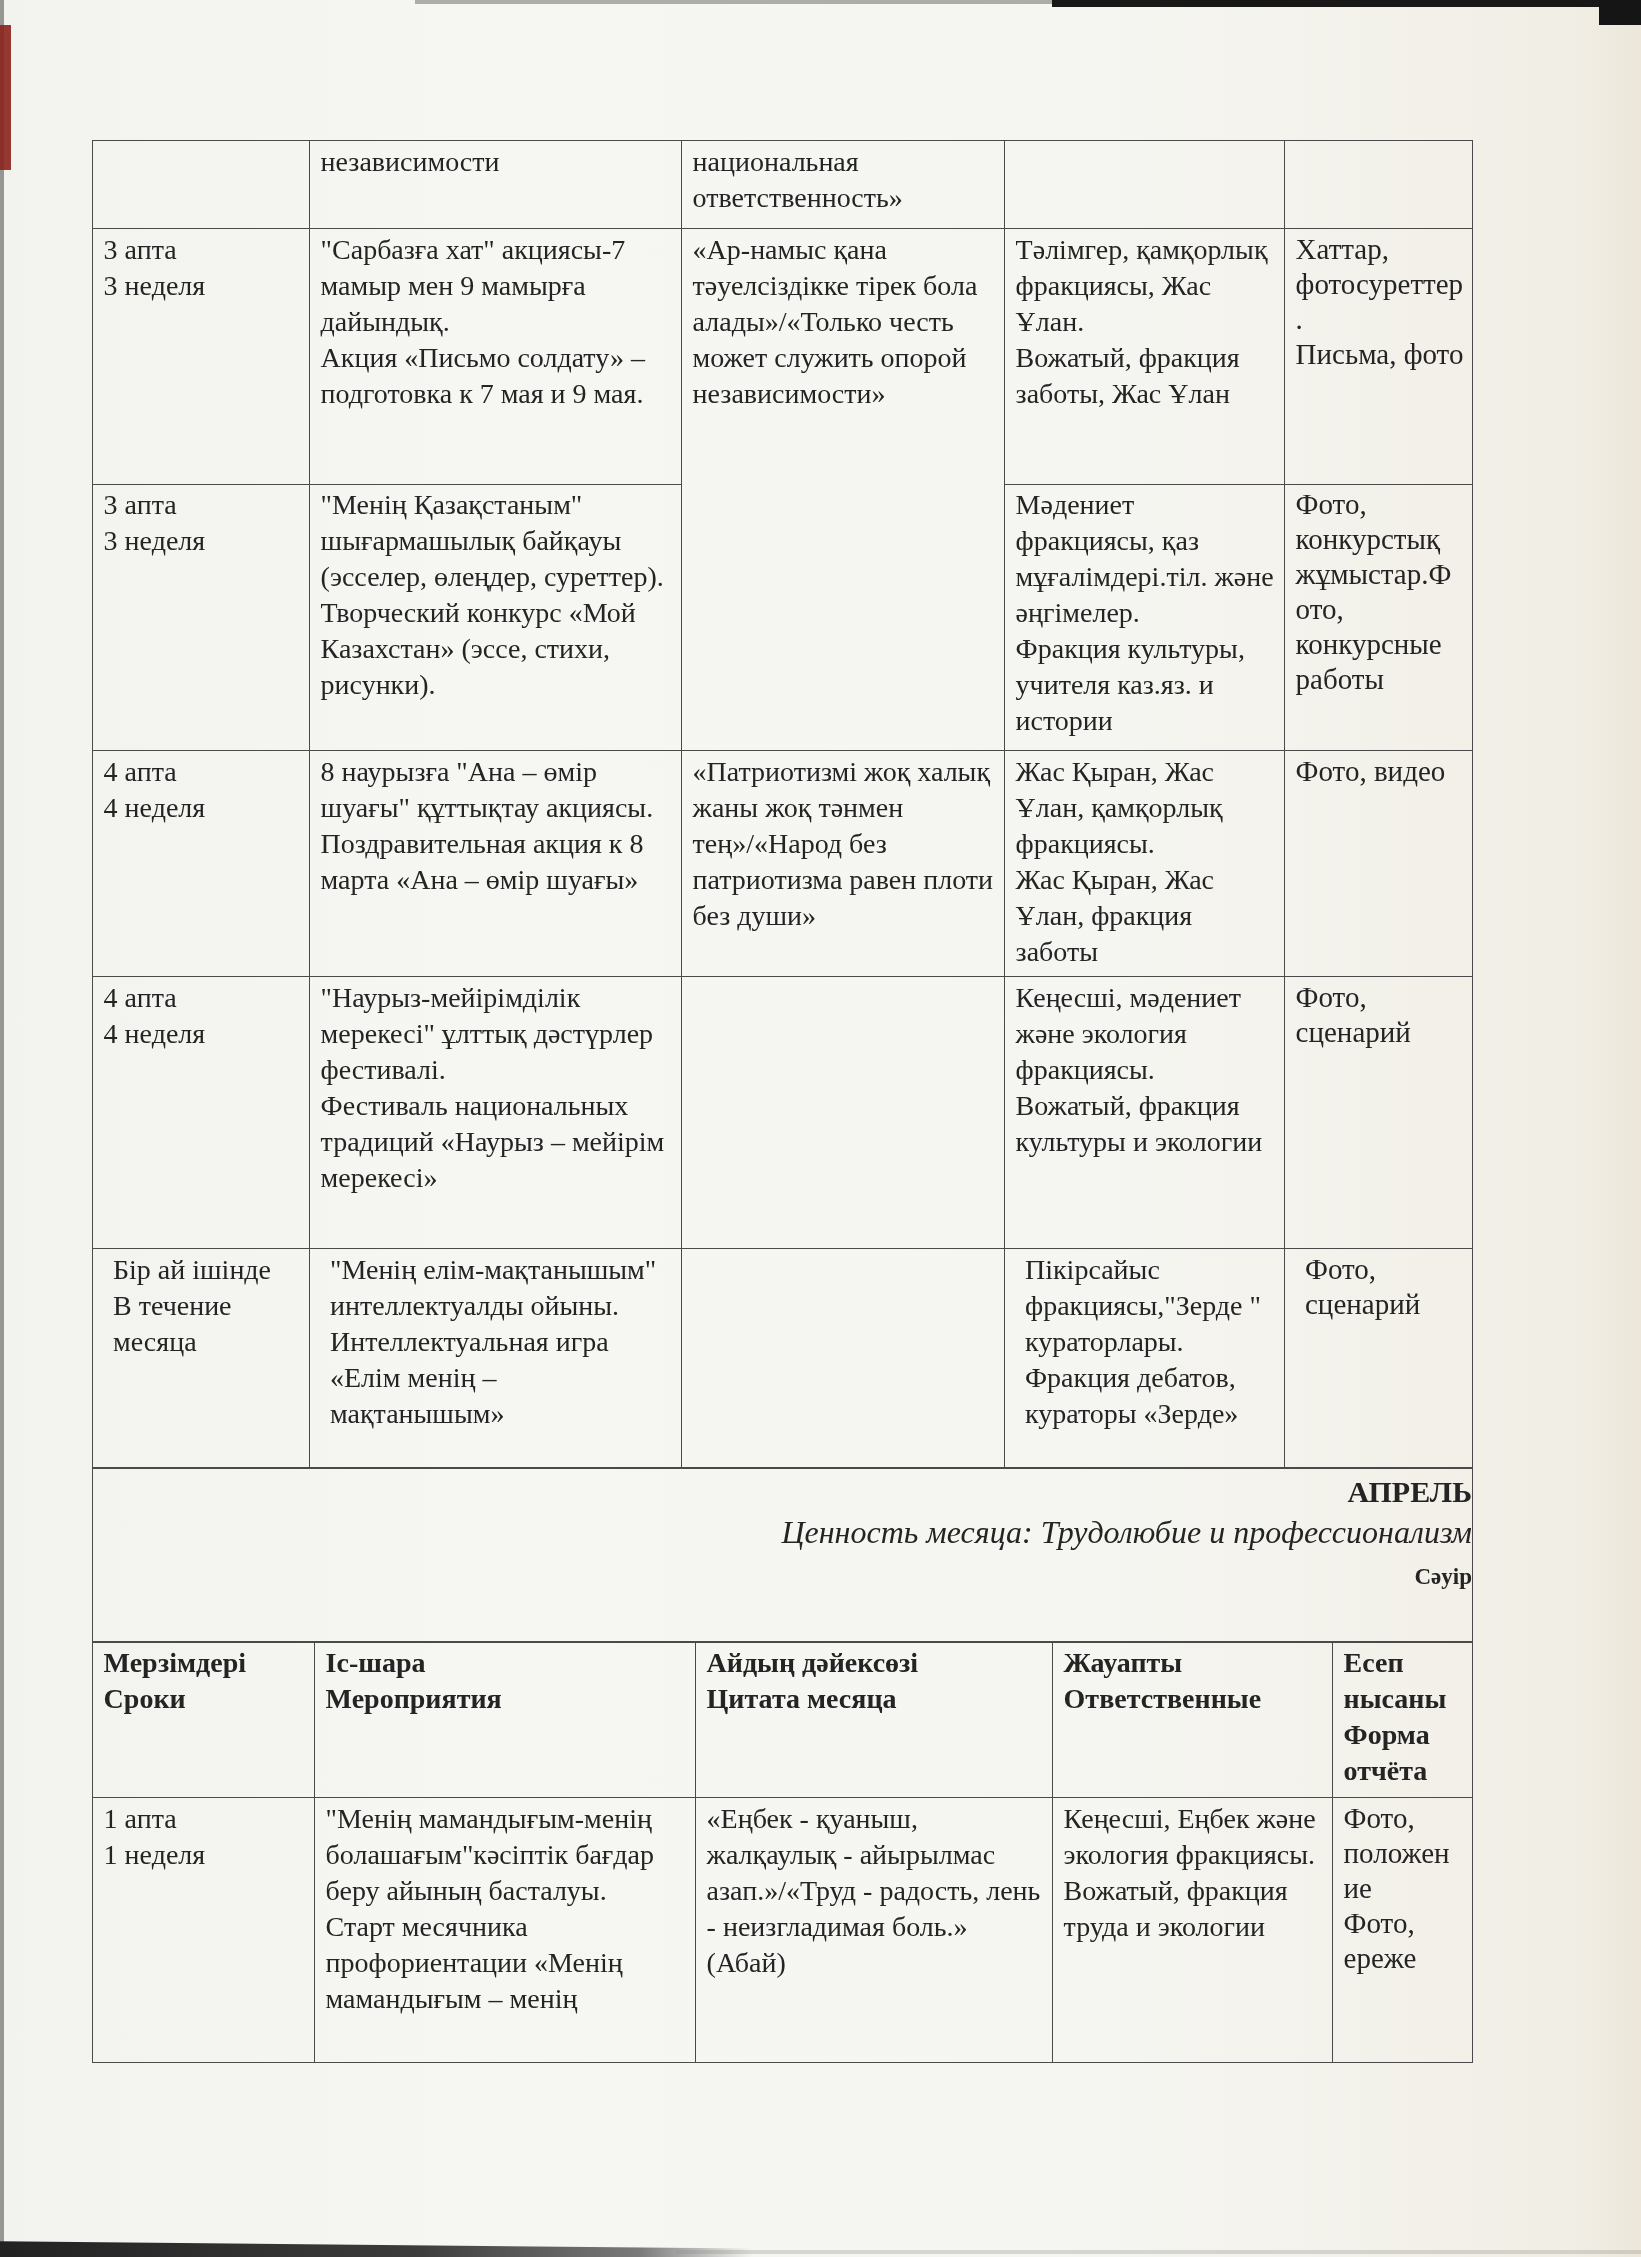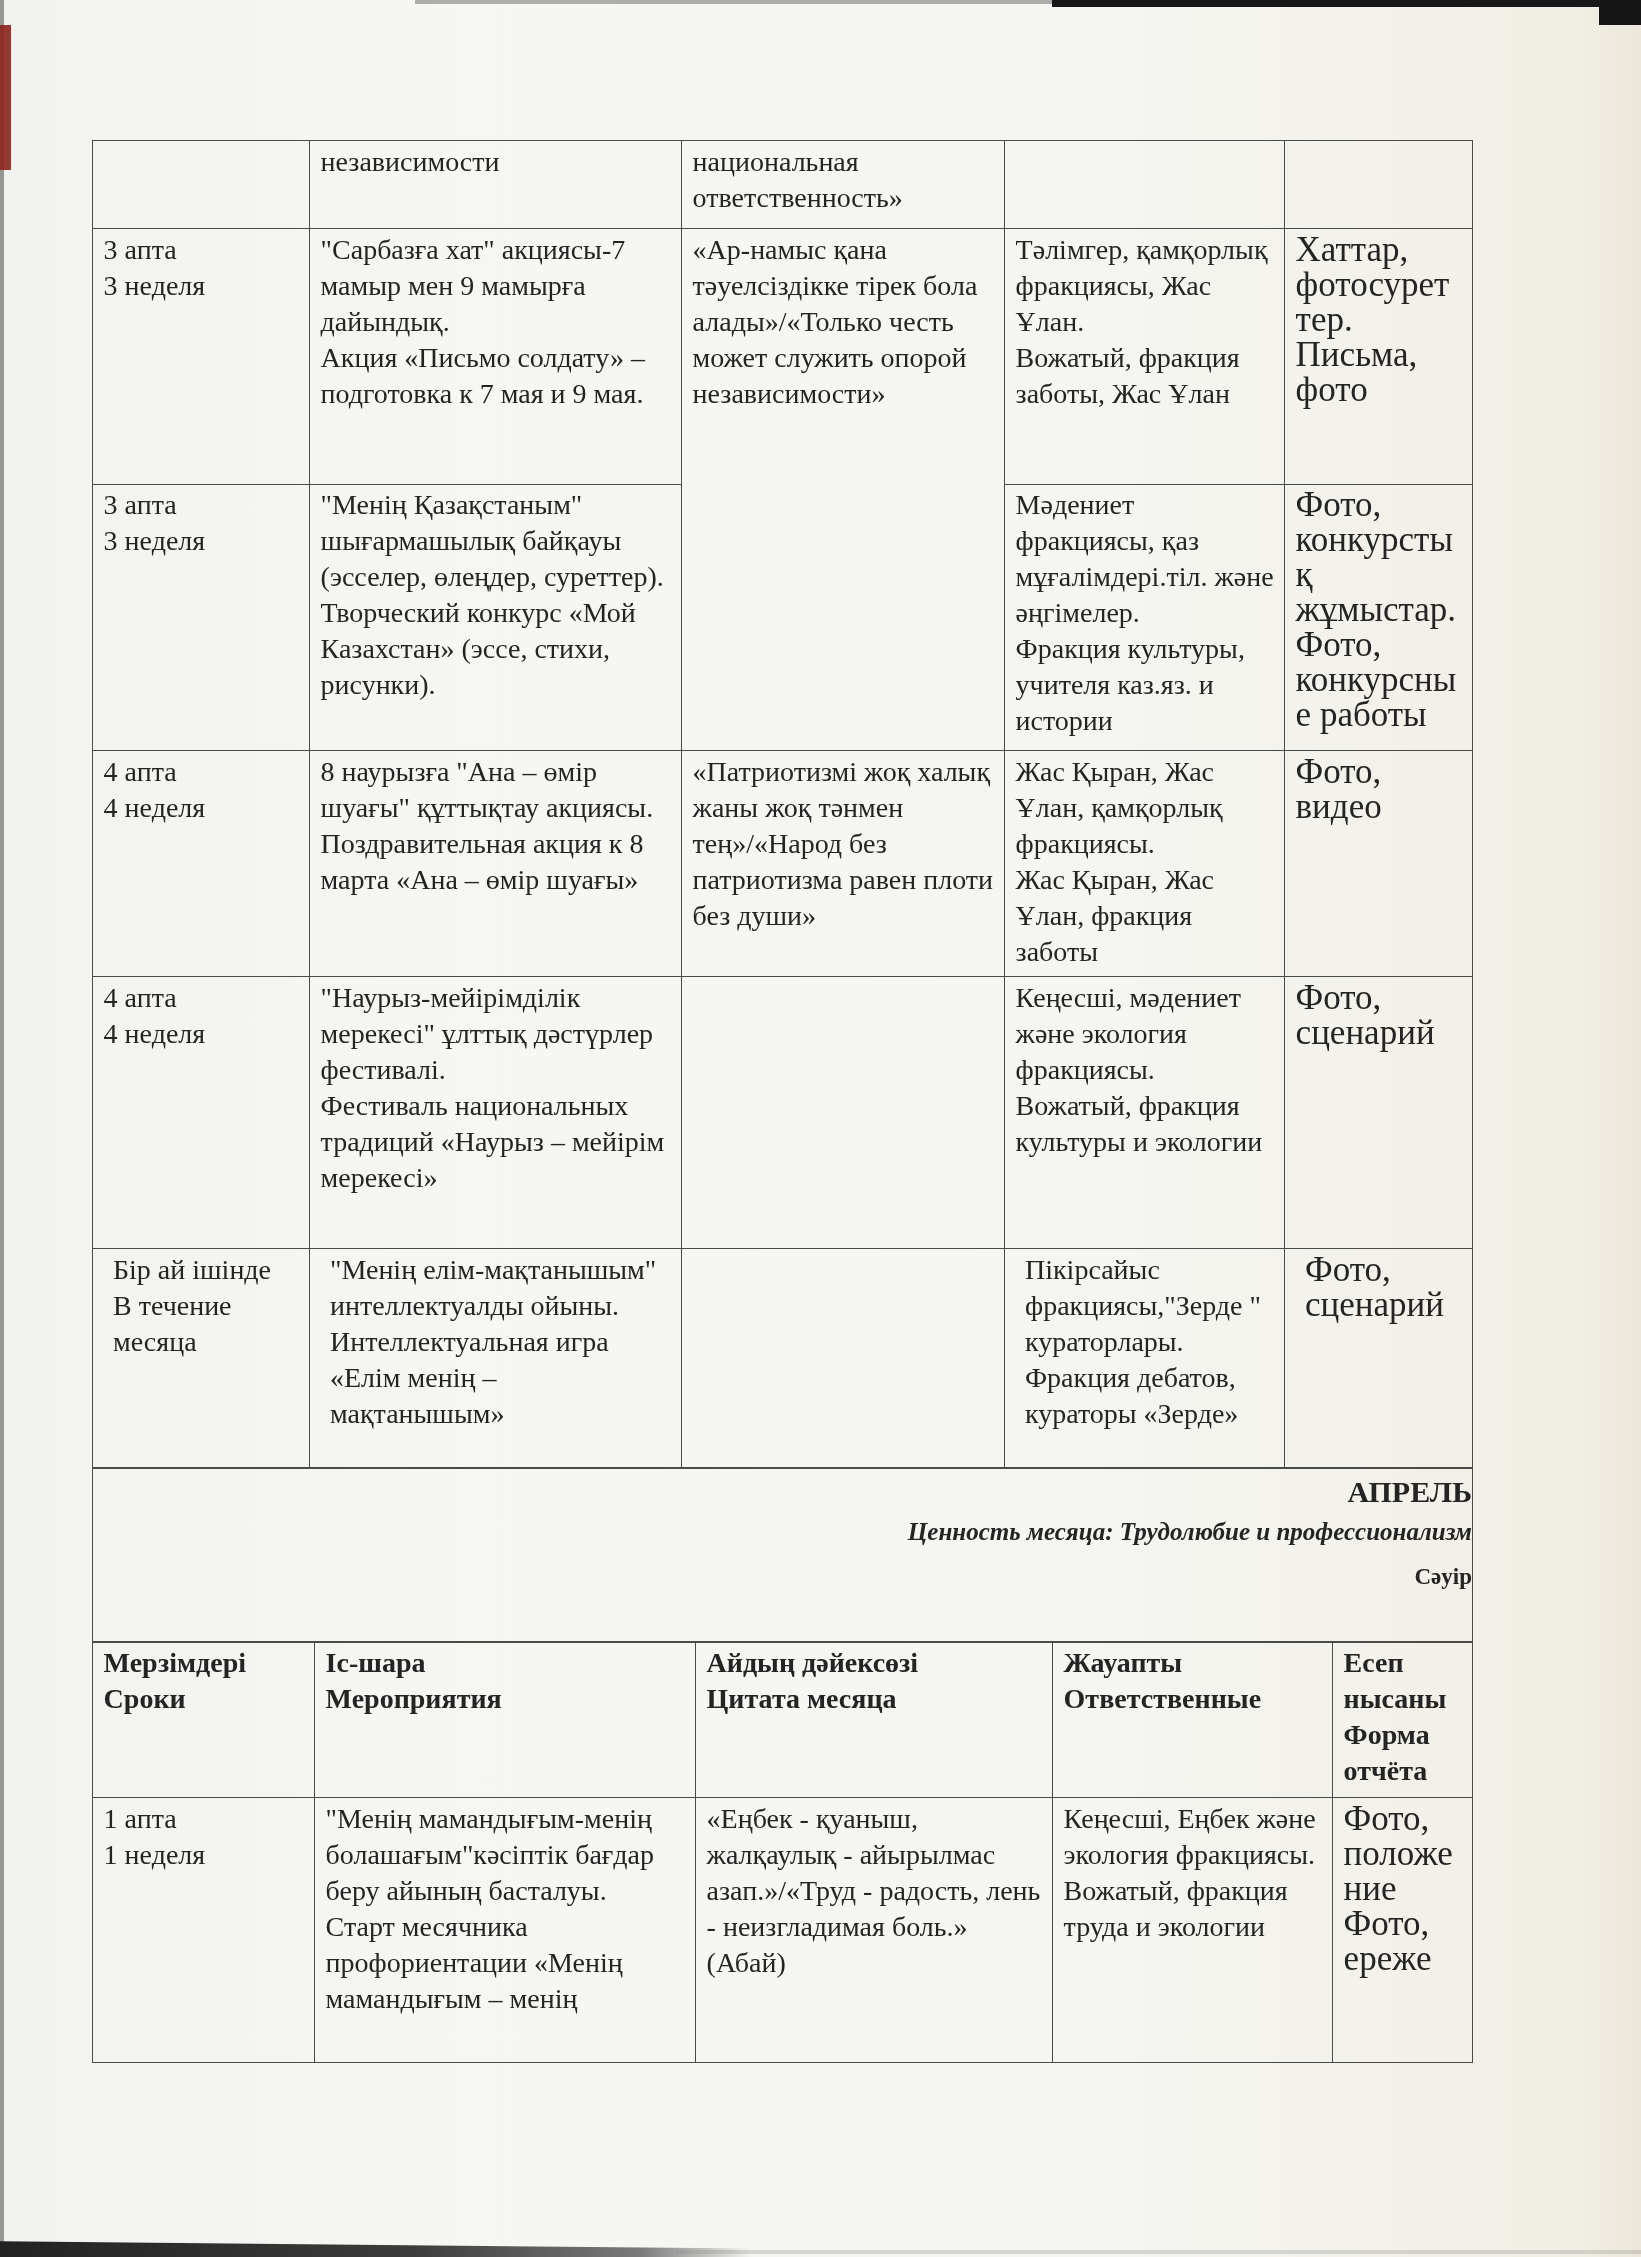--- a/index.html
+++ b/index.html
@@ -13,37 +13,37 @@
     color:#242424;
   }
   .content{position:absolute;left:92px;top:140px;width:1381px;}
   table{border-collapse:collapse;table-layout:fixed;width:1381px;font-size:28px;line-height:36px;}
   td,th{
     border:1.9px solid #4a4a4a;
     vertical-align:top;text-align:left;font-weight:normal;
     padding:2.9px 7.7px 2.9px 10.6px;
     white-space:pre-line;overflow-wrap:break-word;word-wrap:break-word;
   }
-  .report{font-size:35px;line-height:35px;}
+  .report{font-size:29px;line-height:35px;}
   .h84  td{height:81px;}
   .h264 td{height:249px;}
   .h275 td{height:260px;}
   .h233 td{height:219px;}
   .h280 td{height:265px;}
   .h227 td{height:213px;padding-left:20px;}
   .t2 .thead th{font-weight:bold;height:149px;}
   .t2 .hdata td{height:259px;}
   .section{
     border:1.9px solid #4a4a4a;margin-top:-1.9px;
     height:176px;box-sizing:border-box;
     text-align:right;padding-top:3.9px;
   }
   .t2{margin-top:-1.9px;}
   .s1{font-weight:bold;font-size:30px;line-height:39px;}
-  .s2{font-weight:bold;font-style:italic;font-size:25px;line-height:42px;}
+  .s2{font-weight:normal;font-style:italic;font-size:32px;line-height:42px;}
   .s3{font-weight:bold;font-size:23px;line-height:48px;}
   .s4{font-weight:bold;font-style:italic;font-size:29px;line-height:42px;}
   
   .art{position:absolute;}
   .edge-left{left:0;top:0;width:3.9px;height:2257px;background:#4a4a4a;opacity:.55;}
   .red-mark{left:0;top:25px;width:10.6px;height:145px;background:#8b241c;opacity:.9;}
   .top-strip-light{left:415px;top:0;width:637px;height:3.9px;background:#555;opacity:.45;}
   .top-strip-dark{left:1052px;top:0;width:589px;height:6.8px;background:#181818;}
   .top-corner{left:1599px;top:0;width:42px;height:25px;background:#151515;}
   .bottom-wedge{

